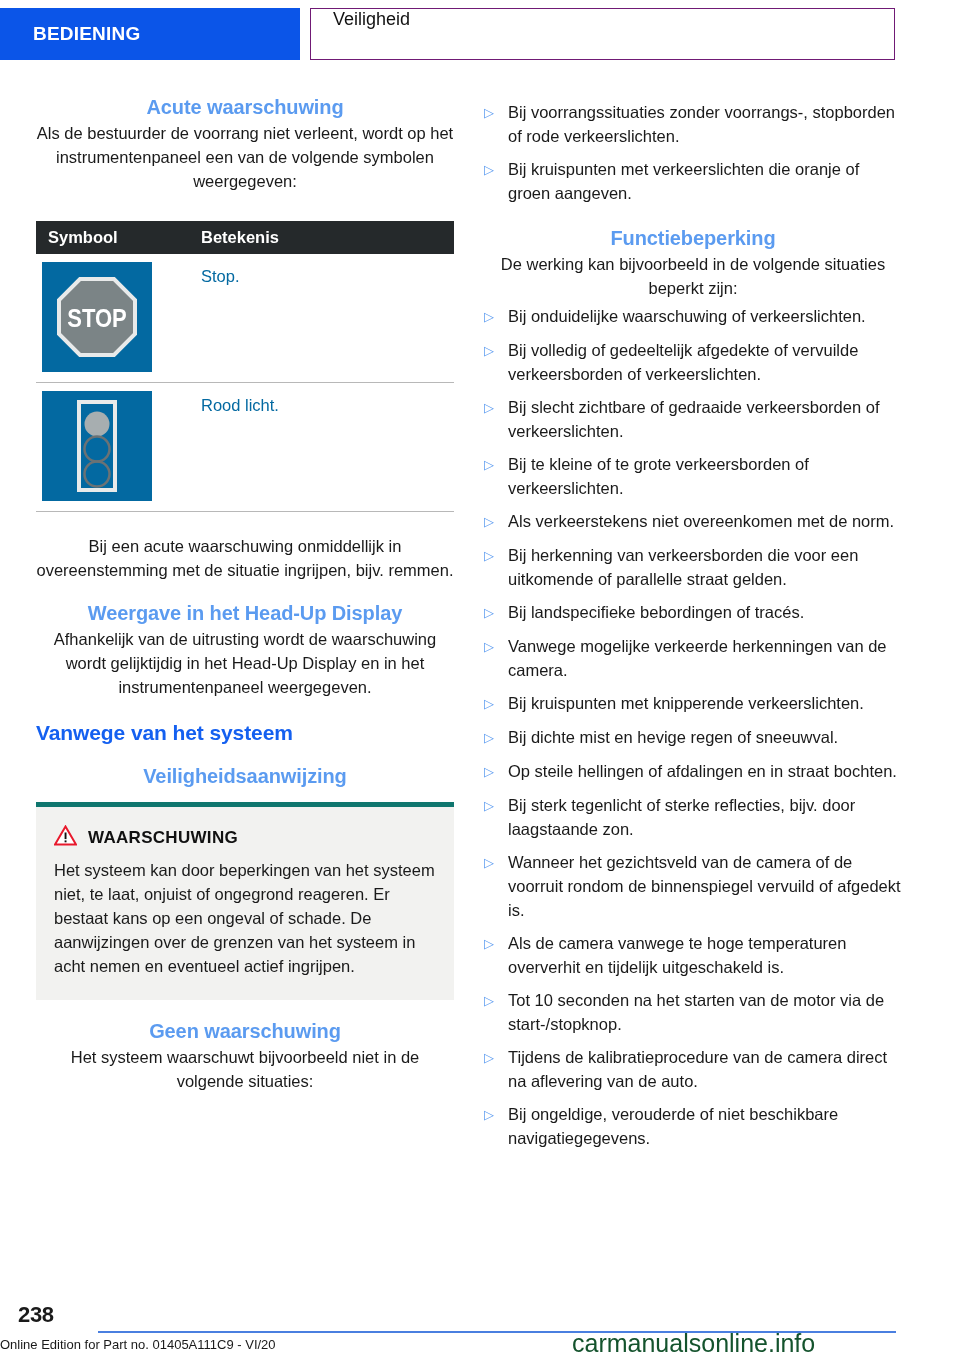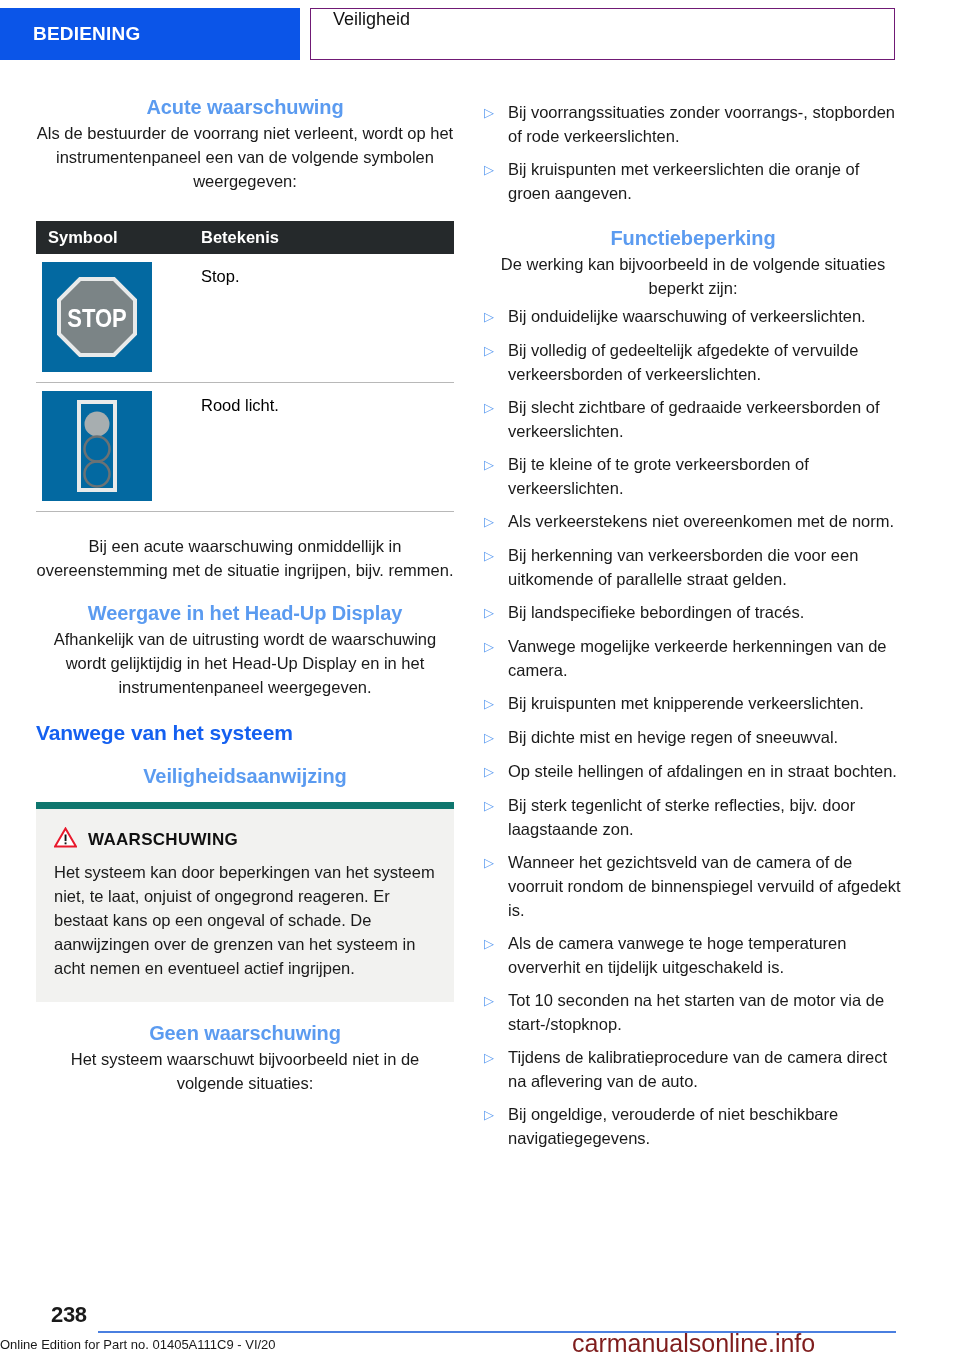--- a/index.html
+++ b/index.html
@@ -80,34 +80,34 @@
   }
   .th-symbol { width: 165px; padding-left: 12px; }
   .th-meaning { flex: 1; }
   .symrow {
     display: flex;
     border-bottom: 1px solid #b8b8b8;
     padding: 8px 0 10px 0;
     min-height: 128px;
   }
   .symrow .cell-sym { width: 165px; padding-left: 6px; }
-  .symrow .cell-txt { flex: 1; font-size: 16.5px; line-height: 24px; color: #000000; padding-top: 2px; }
+  .symrow .cell-txt { flex: 1; font-size: 16.5px; line-height: 24px; color: #0369a1; padding-top: 2px; }
 
   .icon-tile {
     width: 110px; height: 110px;
     background: #0369a1;
     display: flex; align-items: center; justify-content: center;
   }
 
   
   .warnbox {
     margin-top: 14px;
     width: 418px;
     background: #f2f2f0;
-    border-top: 7px solid #0f766e;
+    border-top: 5px solid #0f766e;
     padding: 18px 18px 22px 18px;
   }
   .warn-title-row { display: flex; align-items: center; gap: 11px; margin-bottom: 8px; }
   .warn-title {
     font-size: 17px; font-weight: bold; color: #111111;
     letter-spacing: 0.3px;
   }
   .warn-body { font-size: 16.5px; line-height: 24px; color: #1a1a1a; }
 
   
@@ -122,36 +122,36 @@
     width: 24px;
     flex: none;
     line-height: 24px;
     padding-top: 1px;
   }
   .bul-text {
     font-size: 16.5px; line-height: 24px; color: #1a1a1a;
     flex: 1;
   }
   .page-no {
-    position: absolute; left: 51px; top: 1302px;
+    position: absolute; left: 18px; top: 1302px;
     font-size: 22px; font-weight: bold; color: #1a1a1a;
     letter-spacing: -0.3px;
   }
   .footer-rule {
     position: absolute; left: 98px; top: 1331px;
     width: 798px; height: 2px; background: #4a7fe0;
   }
   .footer-text {
     position: absolute; left: 0; top: 1337px; width: 960px;
     text-align: left;
     font-size: 13px; color: #1a1a1a;
   }
   .watermark {
     position: absolute; left: 572px; top: 1329px;
-    font-size: 25px; color: #7f1d1d;
+    font-size: 25px; color: #14532d;
     white-space: nowrap;
   }
 </style>
 </head>
 <body>
 
 <div class="page">
 
   <div class="header">
     <div class="header-tab">

